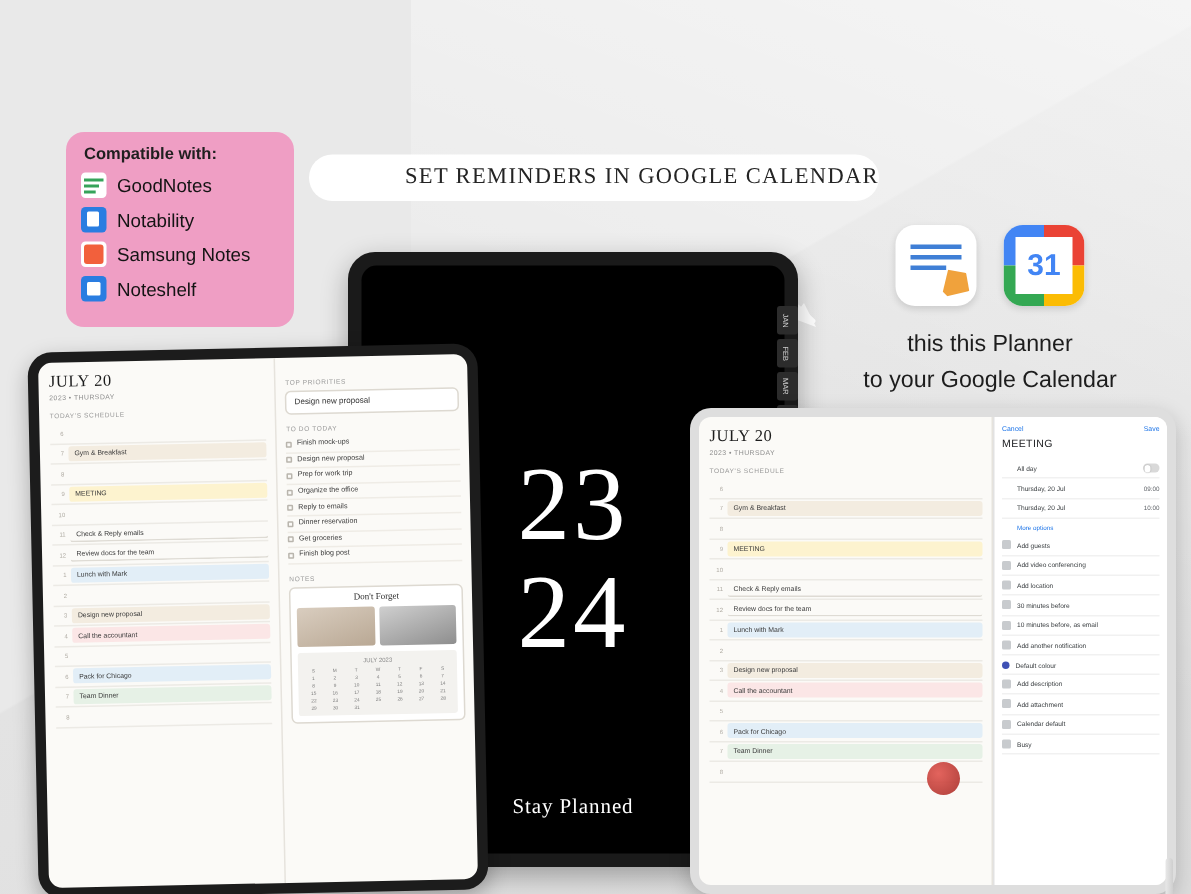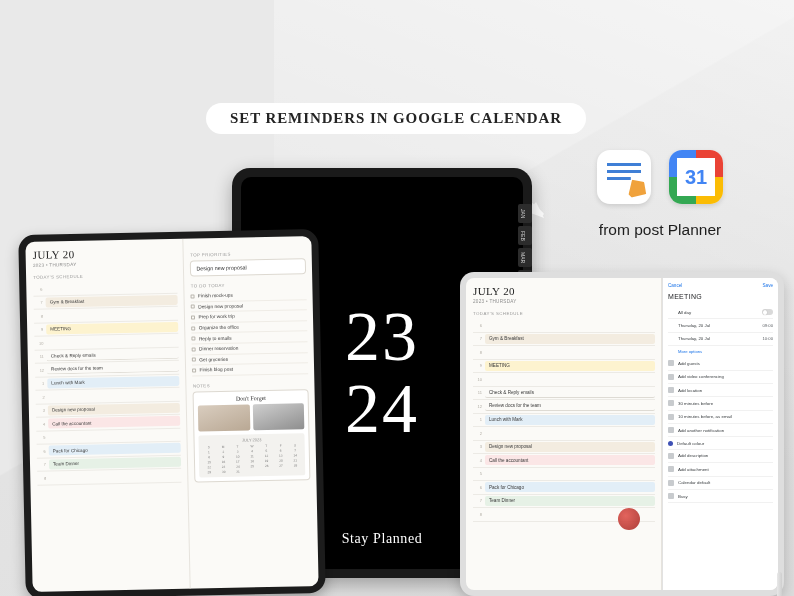--- a/index.html
+++ b/index.html
@@ -54,21 +54,21 @@
   .ic.notability { background:#2a7de1; }
   .ic.notability:after { content:""; position:absolute; left:4px; top:3px; width:8px; height:10px; background:#fff; border-radius:1px; }
   .ic.samsung { background:#fff; }
   .ic.samsung:after { content:""; position:absolute; left:2px; top:2px; width:13px; height:13px; background:#f2603c; border-radius:2px; }
   .ic.noteshelf { background:#2a7de1; }
   .ic.noteshelf:after { content:""; position:absolute; left:4px; top:4px; width:9px; height:9px; background:#fff; border-radius:1px; }
 
   
   .rem-pill {
     position:absolute; left:206px; top:103px; width:380px; height:31px;
-    background:#fff; border-radius:16px; display:flex; align-items:center; justify-content:center;font-weight:bold;
+    background:#fff; border-radius:16px; display:flex; align-items:center; justify-content:flex-end;
   }
   .rem-pill .t { font-family:"Liberation Serif", serif; font-size:15px; letter-spacing:0.9px; color:#242424; }
 
   
   .gsec { position:absolute; left:540px; top:150px; width:240px; }
   .gsec .icons { display:flex; gap:18px; justify-content:center; align-items:center; }
   .app-tile {
     width:54px; height:54px; border-radius:13px; background:#fff;
     box-shadow:0 2px 5px rgba(0,0,0,0.13); position:relative;
   }
@@ -196,20 +196,39 @@
   .accent { position:absolute; left:618px; top:508px; width:22px; height:22px; border-radius:50%; background:radial-gradient(circle at 35% 35%, #e0534c, #a52a25); opacity:0.9; }
 </style>
 </head>
 <body>
 
 <div class="stage">
   <div class="bg-light"></div>
   <div class="bg-diag"></div>
 
 
+  <div class="compat">
+    <div class="hd">Compatible with:</div>
+    <div class="row">
+      <span class="ic goodnotes"></span>
+      <span class="lbl">GoodNotes</span>
+    </div>
+    <div class="row">
+      <span class="ic notability"></span>
+      <span class="lbl">Notability</span>
+    </div>
+    <div class="row">
+      <span class="ic samsung"></span>
+      <span class="lbl">Samsung Notes</span>
+    </div>
+    <div class="row">
+      <span class="ic noteshelf"></span>
+      <span class="lbl">Noteshelf</span>
+    </div>
+  </div>
 
   <div class="rem-pill">
     <span class="t">SET REMINDERS IN GOOGLE CALENDAR</span>
   </div>
 
   <svg class="arrow" viewBox="0 0 130 70">
     <path d="M6 4 C 40 0, 80 16, 110 46" stroke="#ffffff" stroke-width="3.2" fill="none" stroke-linecap="round"></path>
     <path d="M96 44 L112 50 L104 34" fill="#ffffff"></path>
   </svg>
 
@@ -220,21 +239,22 @@
         </div>
       <div class="gcal">
         <span class="q1"></span>
         <span class="q2"></span>
         <span class="q3"></span>
         <span class="q4"></span>
         <span class="ctr">31</span>
       </div>
     </div>
     <div class="cap">
-      <div>from post Planner</div>
+      <div>this this Planner</div>
+      <div>to your Google Calendar</div>
     </div>
   </div>
 
   <div class="tab-center">
     <div class="screen">
       <div class="y1">23</div>
       <div class="y2">24</div>
       <div class="foot">Stay Planned</div>
     </div>
     <div class="tabs-right">

